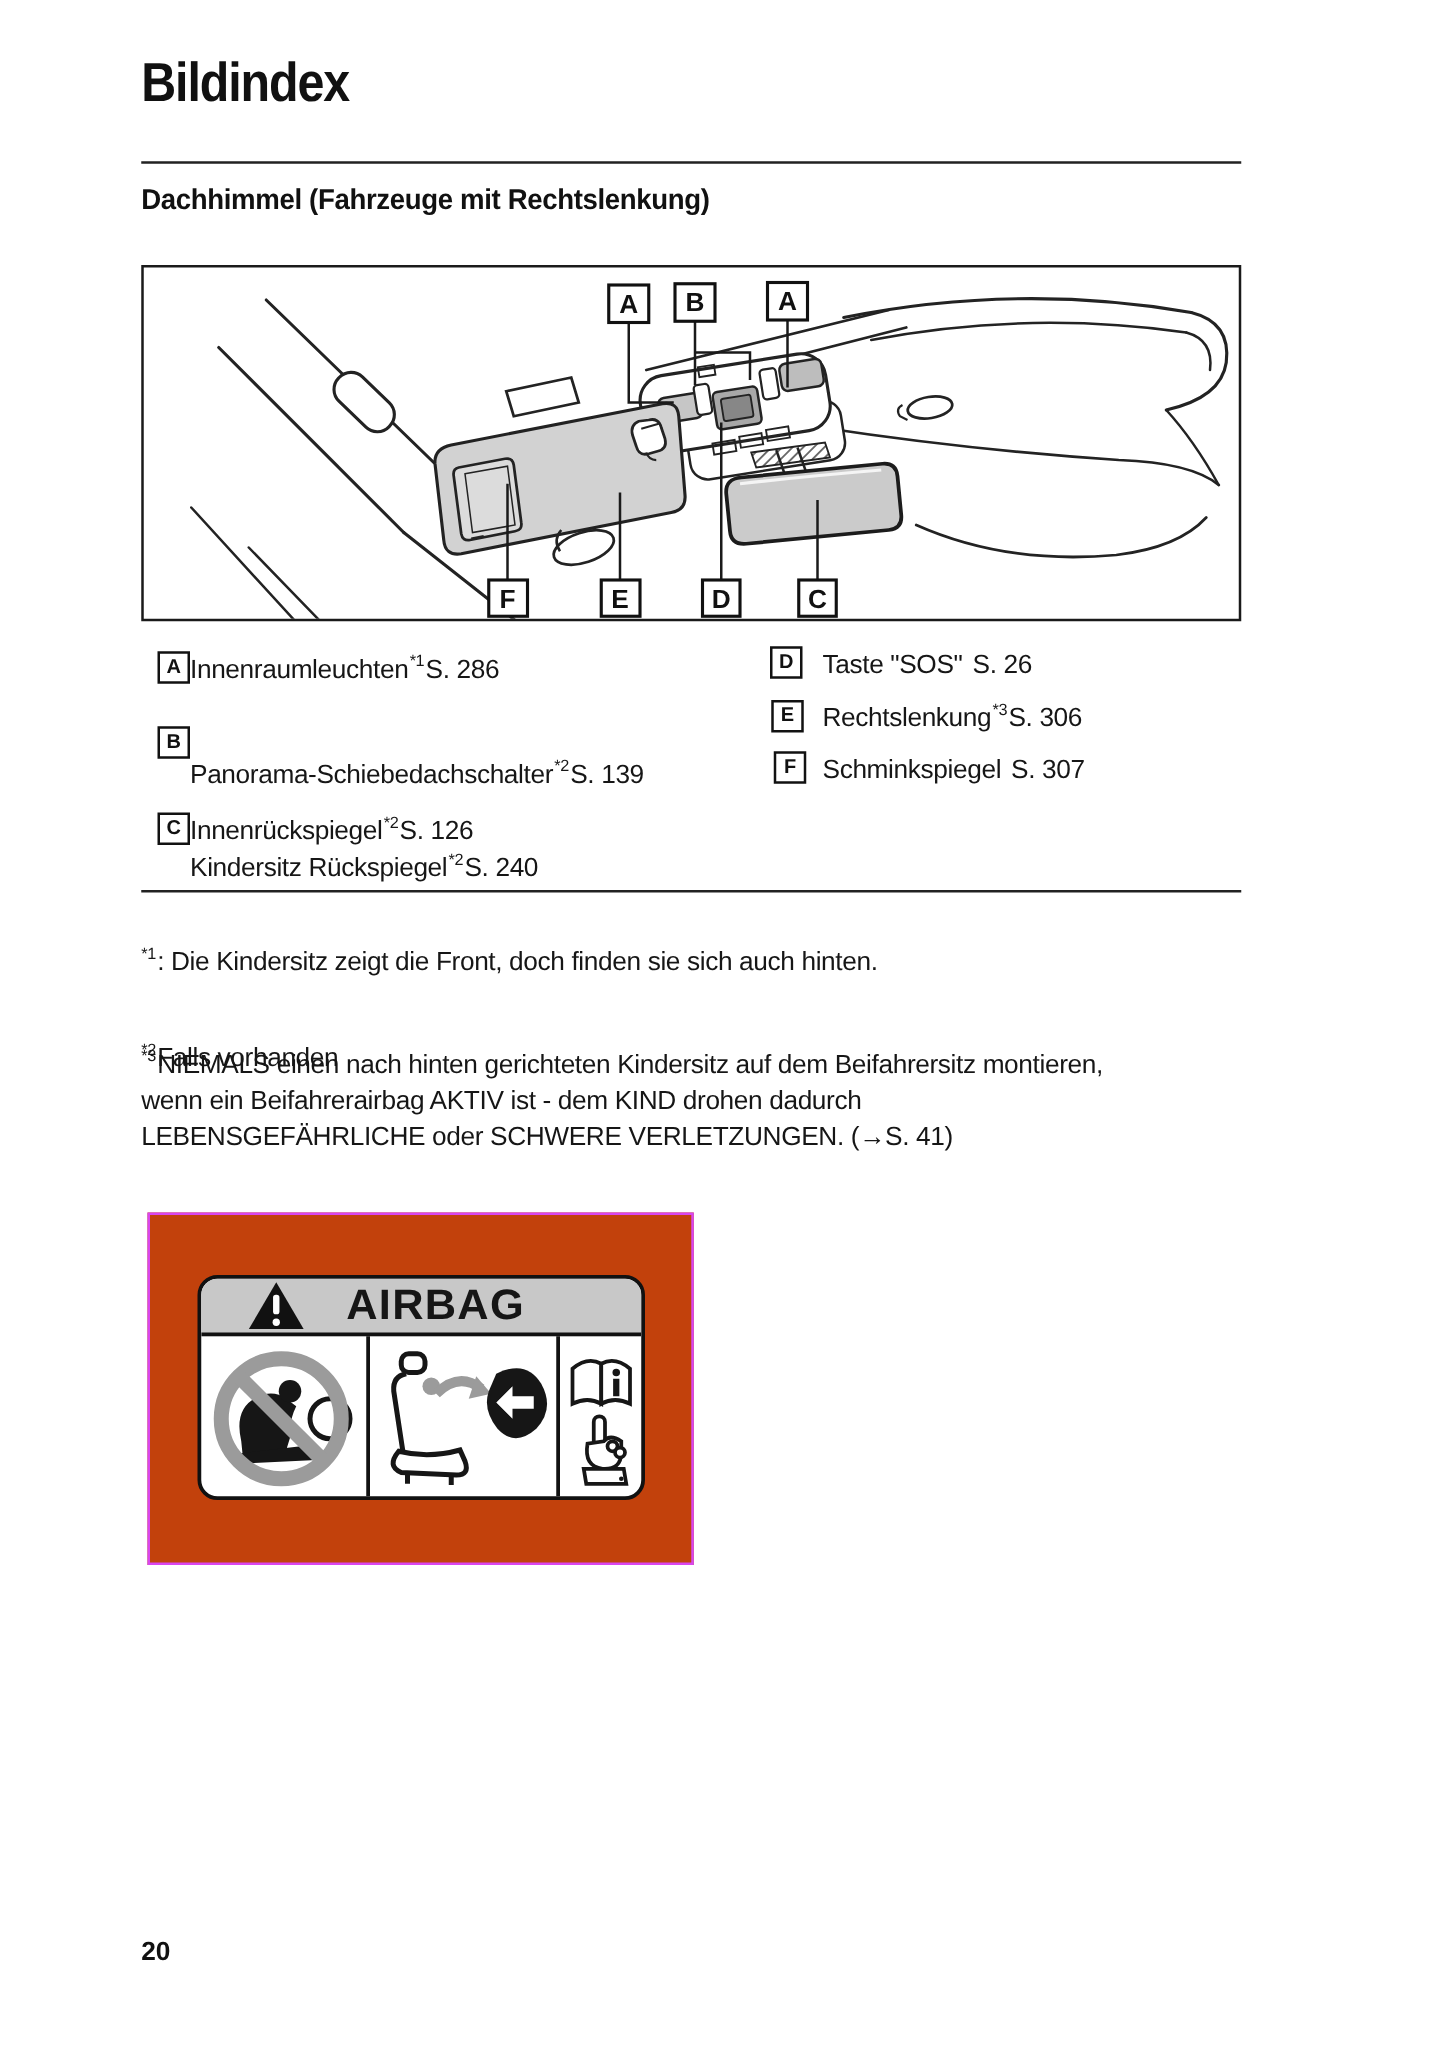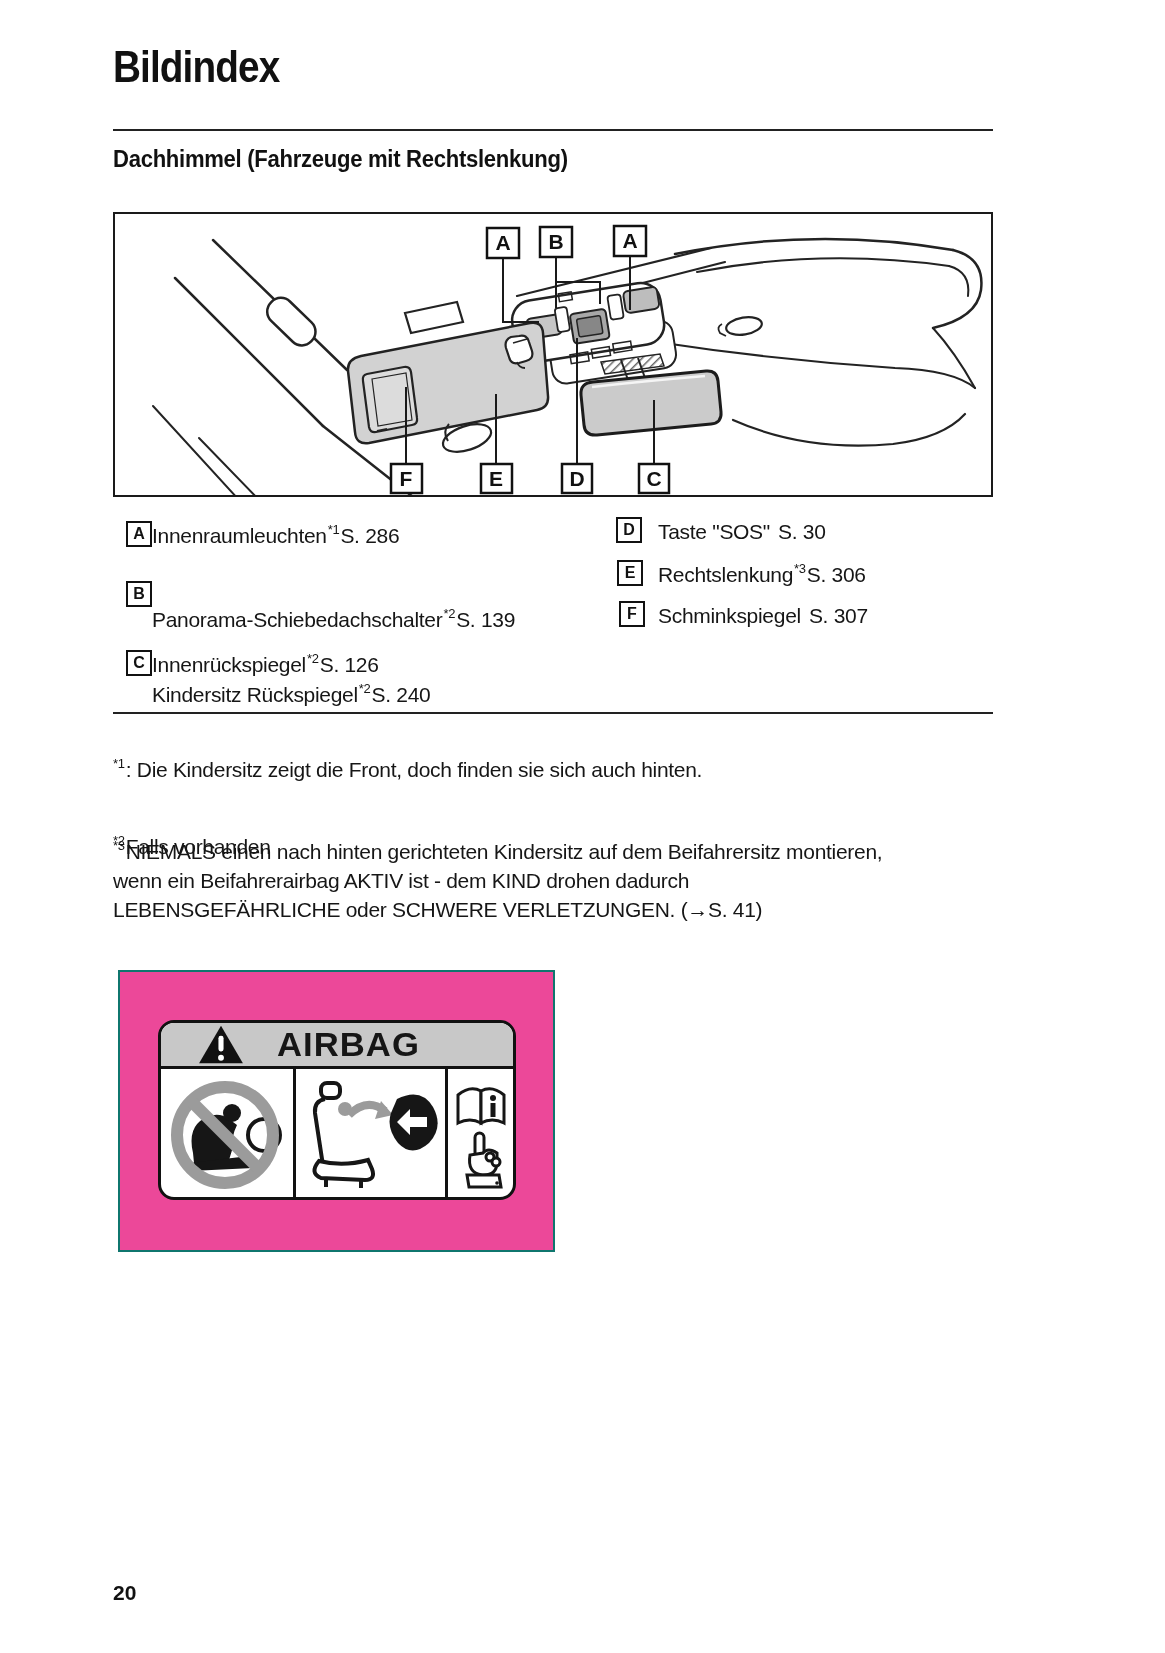--- a/index.html
+++ b/index.html
@@ -36,41 +36,41 @@
   .legend-line.first{}
   .legend-line sup{font-size:13px;line-height:0;position:relative;top:-1px;margin-left:1px;}
   .page-ref{margin-left:1px;}
   .page-ref.gap{margin-left:7px;}
   
   .footnote{font-size:21px;letter-spacing:-0.3px;line-height:29px;color:#161616;}
   .footnote sup{font-size:13px;line-height:0;position:relative;top:-1px;margin-right:1px;}
   #footnote-3{width:792px;}
   
   #airbag-figure{
-    left:118px;top:970px;width:433px;height:278px;border:2px solid #0f766e;background:#ec4899;
+    left:118px;top:970px;width:433px;height:278px;border:2px solid #d946ef;background:#c2410c;
   }
   #airbag-label{
     position:absolute;left:38px;top:48px;width:358px;height:180px;
     border:3px solid #111;border-radius:16px;box-sizing:border-box;overflow:hidden;background:#fff;
   }
   #airbag-header{
     height:46px;background:#c8c8c8;border-bottom:3px solid #111;box-sizing:border-box;
     display:flex;align-items:center;
   }
   #airbag-title{
     font-size:34px;font-weight:700;letter-spacing:1px;color:#161616;margin-left:30px;
     transform:scaleX(1.02);transform-origin:left center;
   }
   #airbag-body{display:flex;height:131px;}
   .airbag-cell{box-sizing:border-box;display:flex;align-items:center;justify-content:center;}
   #airbag-cell-1{width:135px;border-right:3px solid #111;}
   #airbag-cell-2{width:152px;border-right:3px solid #111;}
   #airbag-cell-3{flex:1;}
   
-  #page-number{left:113px;top:1550px;font-size:21px;font-weight:700;color:#111;margin-top:31px;}
+  #page-number{left:113px;top:1550px;font-size:21px;font-weight:700;color:#111;}
 </style>
 </head>
 <body>
 
 <div class="abs" id="page-title">Bildindex</div>
 <div class="abs rule" id="rule-top"></div>
 <div class="abs" id="section-heading">Dachhimmel (Fahrzeuge mit Rechtslenkung)</div>
 
 <div class="abs" id="figure-box">
   <svg width="876" height="281" viewBox="0 0 876 281">
@@ -211,21 +211,21 @@
 </div>
 
 <div class="abs letter-box" style="left:126px;top:650px;">C</div>
 <div class="abs legend-text" style="left:152px;top:650px;">
   <div class="legend-line first"><span>Innenrückspiegel</span><sup>*2</sup><span class="page-ref">S. 126</span></div>
   <div class="legend-line"><span>Kindersitz Rückspiegel</span><sup>*2</sup><span class="page-ref">S. 240</span></div>
 </div>
 
 <div class="abs letter-box" style="left:616px;top:517px;">D</div>
 <div class="abs legend-text" style="left:658px;top:517px;">
-  <div class="legend-line"><span>Taste "SOS"</span><sup></sup><span class="page-ref gap">S. 30</span></div>
+  <div class="legend-line"><span>Taste "SOS"</span><sup></sup><span class="page-ref gap">S. 26</span></div>
 </div>
 
 <div class="abs letter-box" style="left:617px;top:560px;">E</div>
 <div class="abs legend-text" style="left:658px;top:560px;">
   <div class="legend-line"><span>Rechtslenkung</span><sup>*3</sup><span class="page-ref">S. 306</span></div>
 </div>
 
 <div class="abs letter-box" style="left:619px;top:601px;">F</div>
 <div class="abs legend-text" style="left:658px;top:601px;">
   <div class="legend-line"><span>Schminkspiegel</span><sup></sup><span class="page-ref gap">S. 307</span></div>

